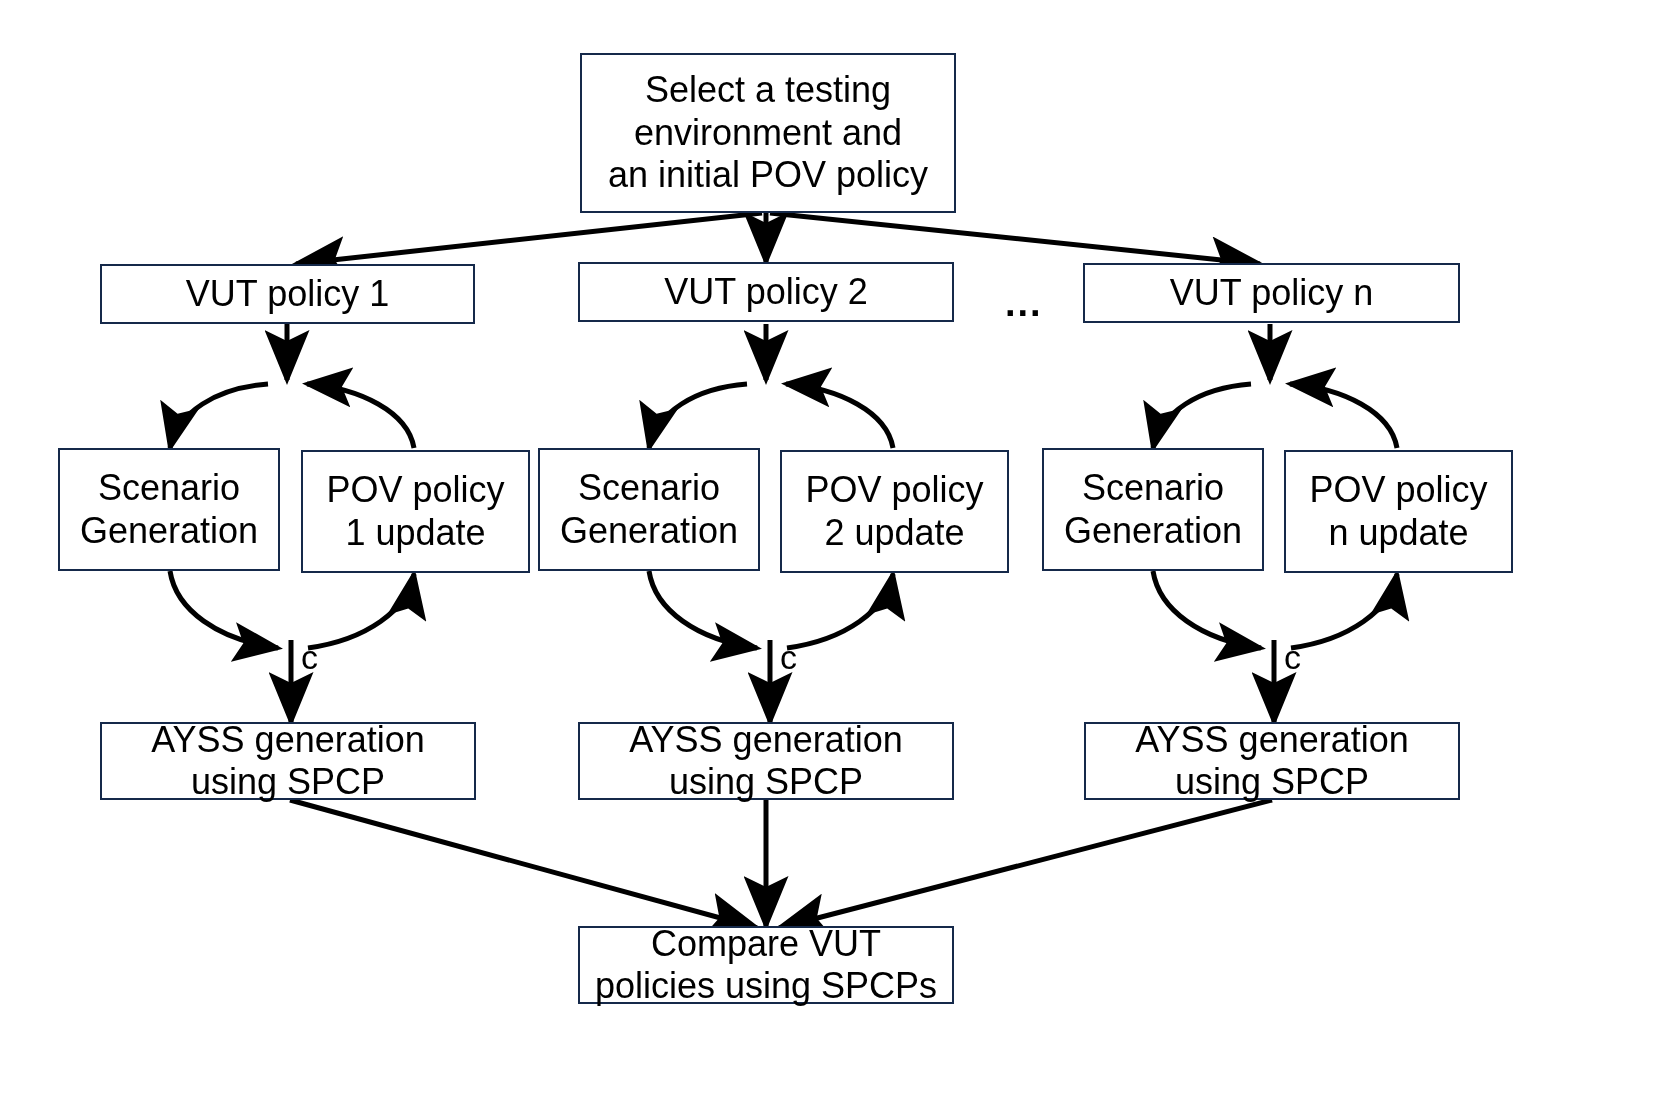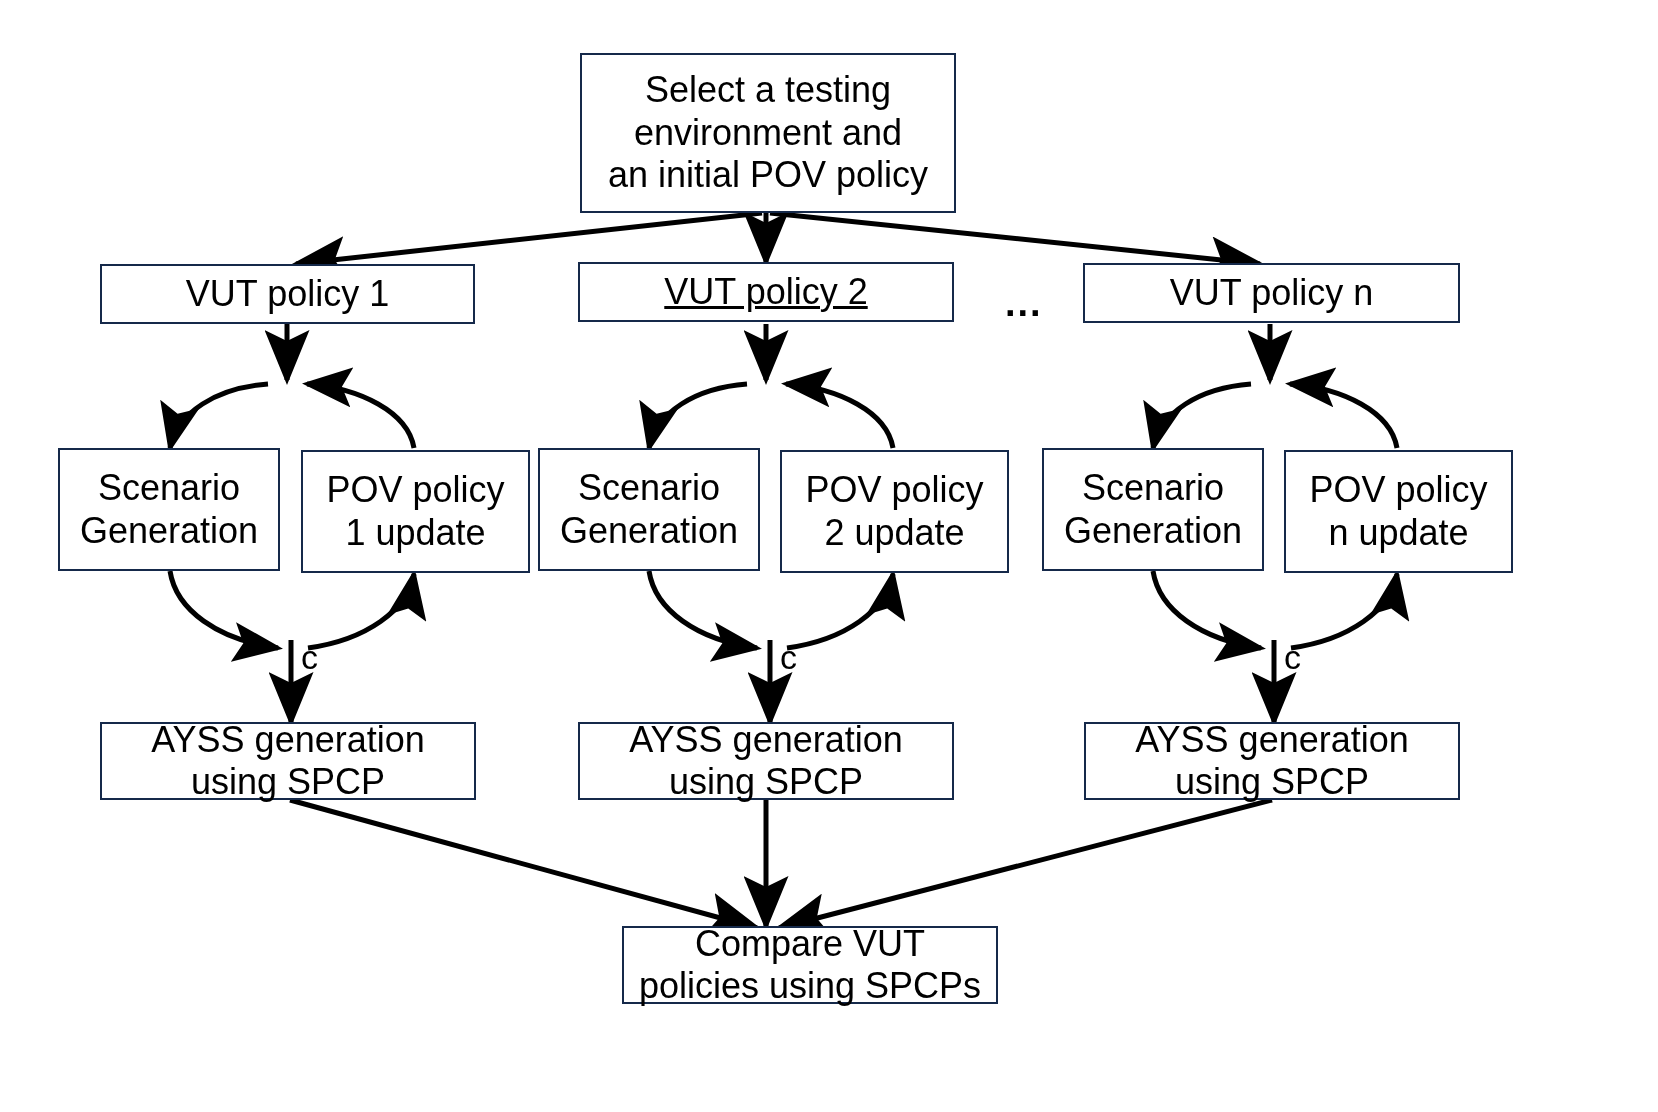--- a/index.html
+++ b/index.html
@@ -146,21 +146,21 @@
     <g>
       <path d="M1272,800 L779,928" stroke="#000000" stroke-width="5" fill="none" marker-end="url(#arrowhead)"></path>
     </g>
   </svg>
 
   <div class="node" style="left:580px; top:53px; width:376px; height:160px;">Select a testing
 environment and
 an initial POV policy</div>
 
   <div class="node" style="left:100px; top:264px; width:375px; height:60px;">VUT policy 1</div>
-  <div class="node" style="left:578px; top:262px; width:376px; height:60px;text-decoration:underline;">VUT policy 2</div>
+  <div class="node" style="left:578px; top:262px; width:376px; height:60px;">VUT policy 2</div>
   <div class="ellipsis" style="left:1005px; top:284px;">...</div>
   <div class="node" style="left:1083px; top:263px; width:377px; height:60px;">VUT policy n</div>
 
   <div class="node" style="left:58px; top:448px; width:222px; height:123px;">Scenario
 Generation</div>
   <div class="node" style="left:301px; top:450px; width:229px; height:123px;">POV policy
 1 update</div>
 
   <div class="node" style="left:538px; top:448px; width:222px; height:123px;">Scenario
 Generation</div>
@@ -176,16 +176,16 @@
   <div class="edge-label" style="left:780px; top:640px;">c</div>
   <div class="edge-label" style="left:1284px; top:640px;">c</div>
 
   <div class="node" style="left:100px; top:722px; width:376px; height:78px;">AYSS generation
 using SPCP</div>
   <div class="node" style="left:578px; top:722px; width:376px; height:78px;">AYSS generation
 using SPCP</div>
   <div class="node" style="left:1084px; top:722px; width:376px; height:78px;">AYSS generation
 using SPCP</div>
 
-  <div class="node" style="left:578px; top:926px; width:376px; height:78px;margin-left:44px;">Compare VUT
+  <div class="node" style="left:578px; top:926px; width:376px; height:78px;">Compare VUT
 policies using SPCPs</div>
 
 </div>
 
 </body></html>

